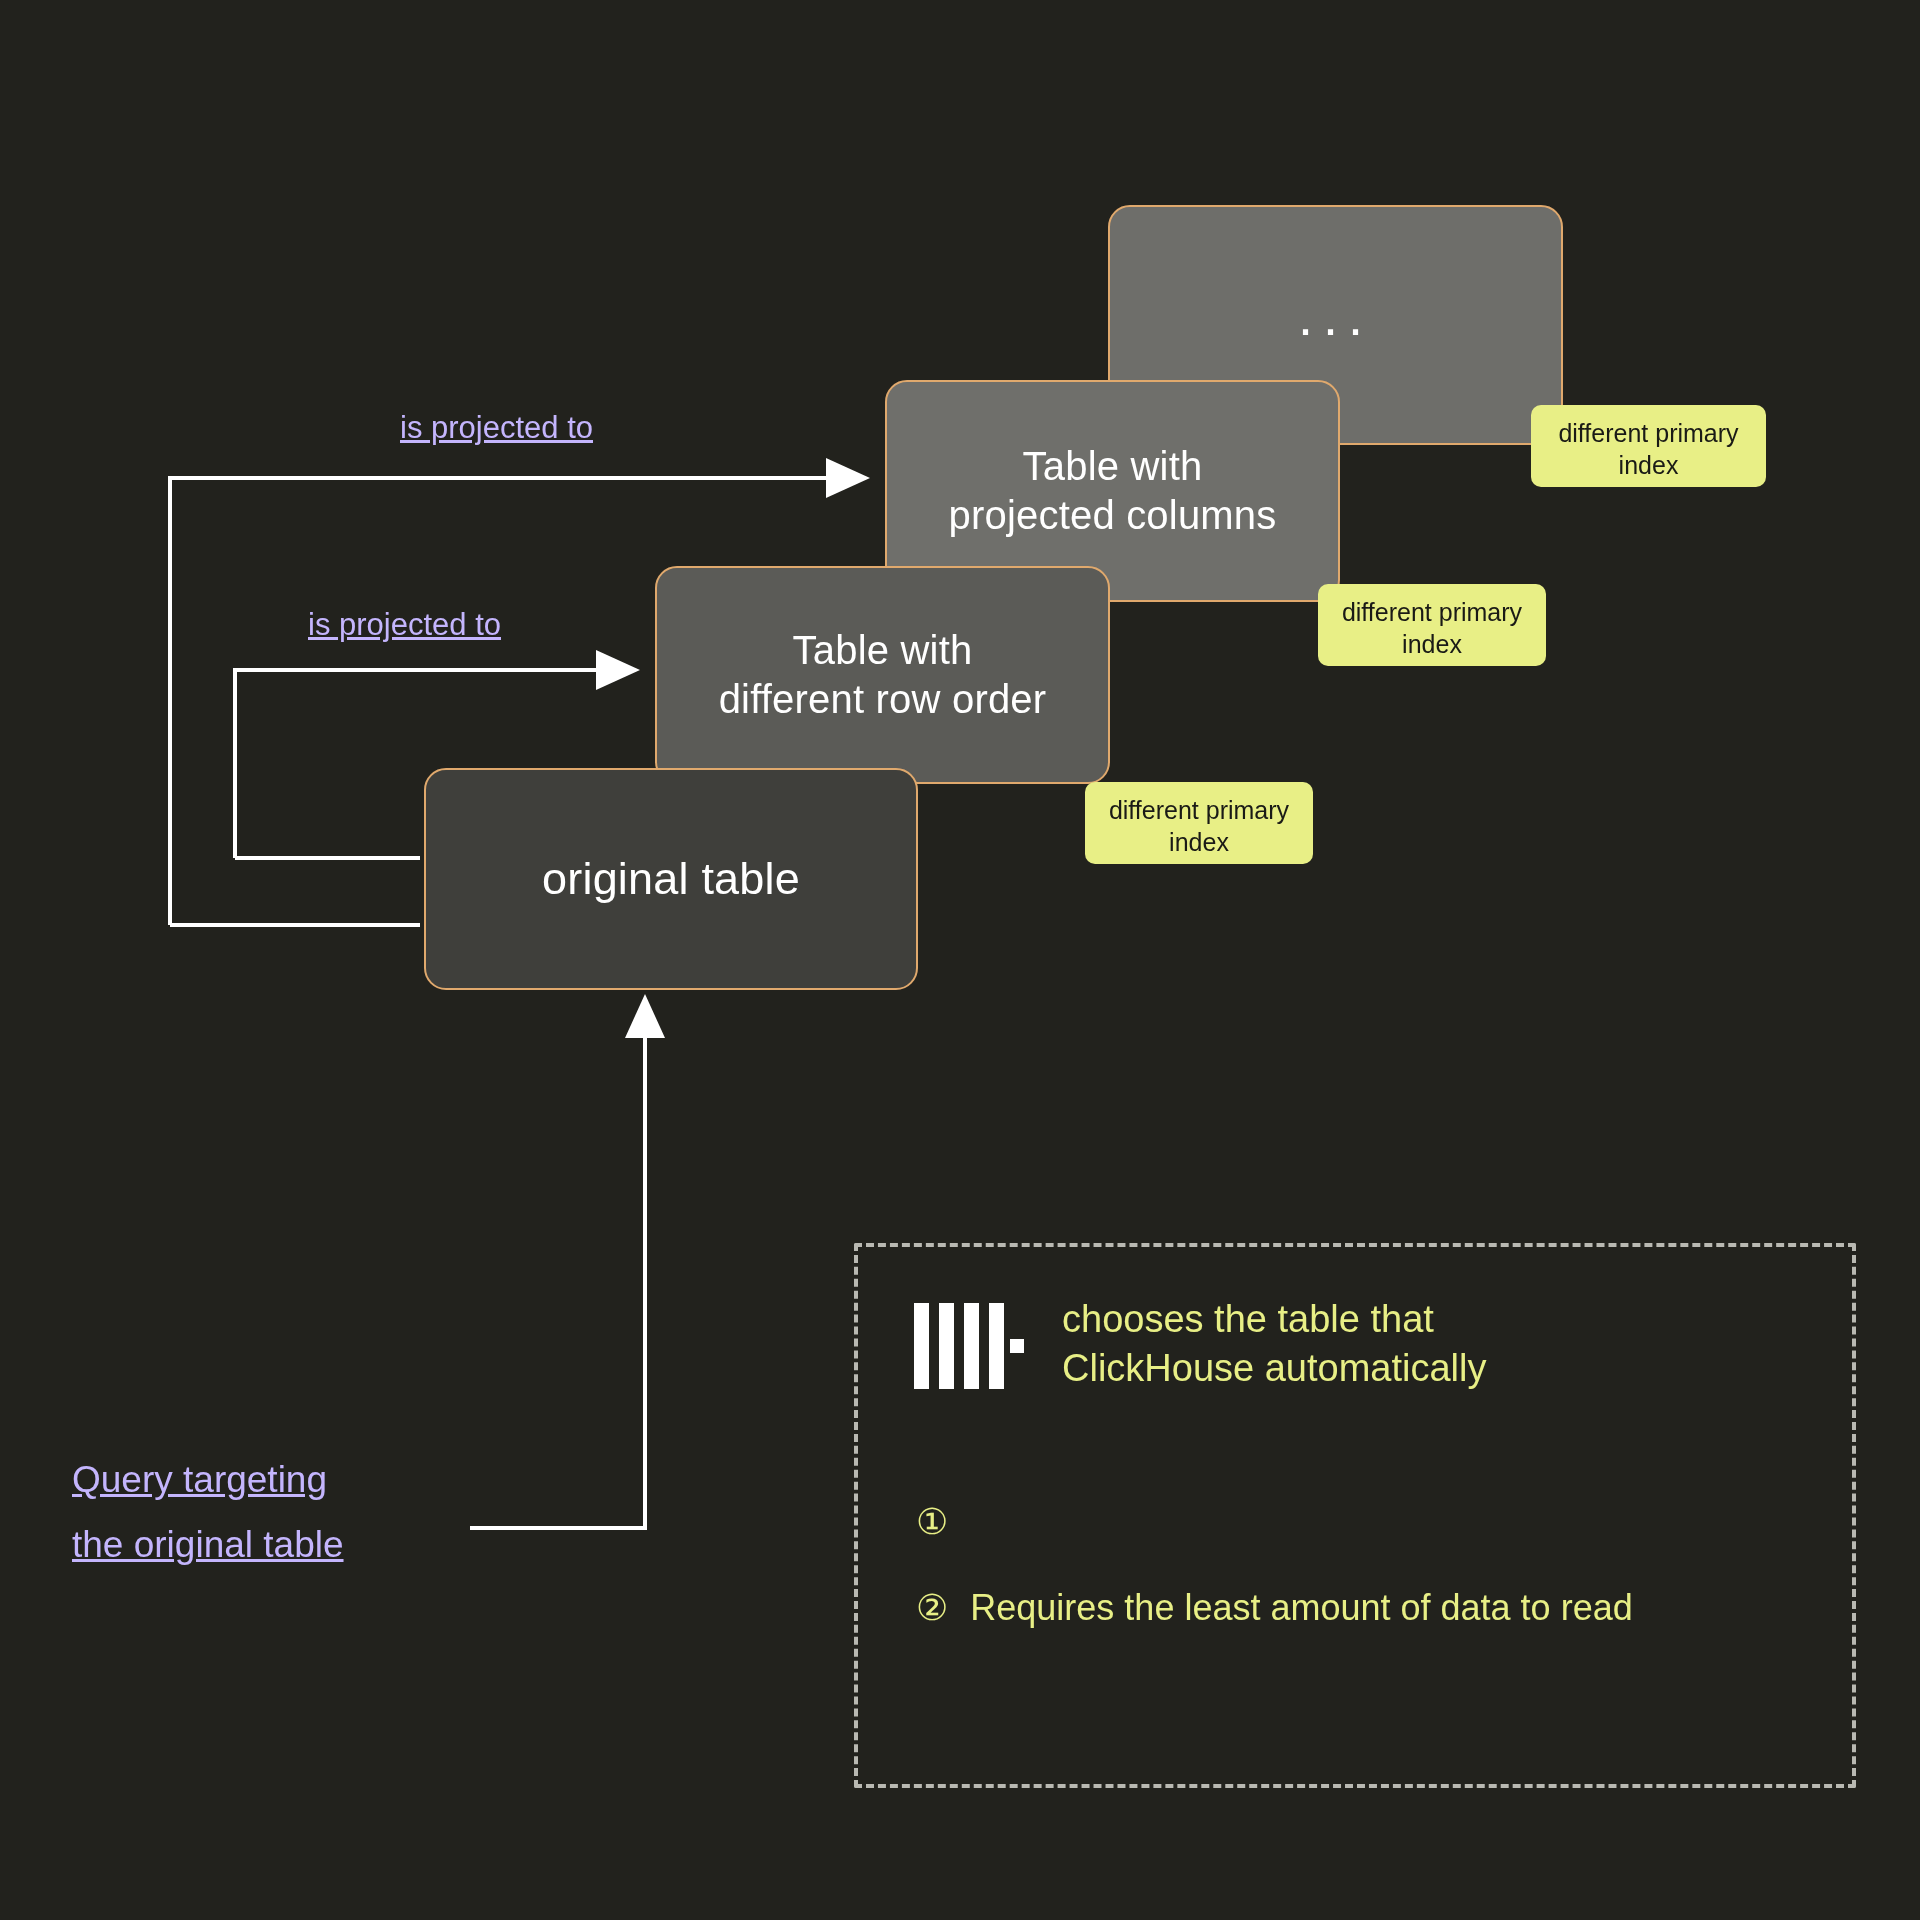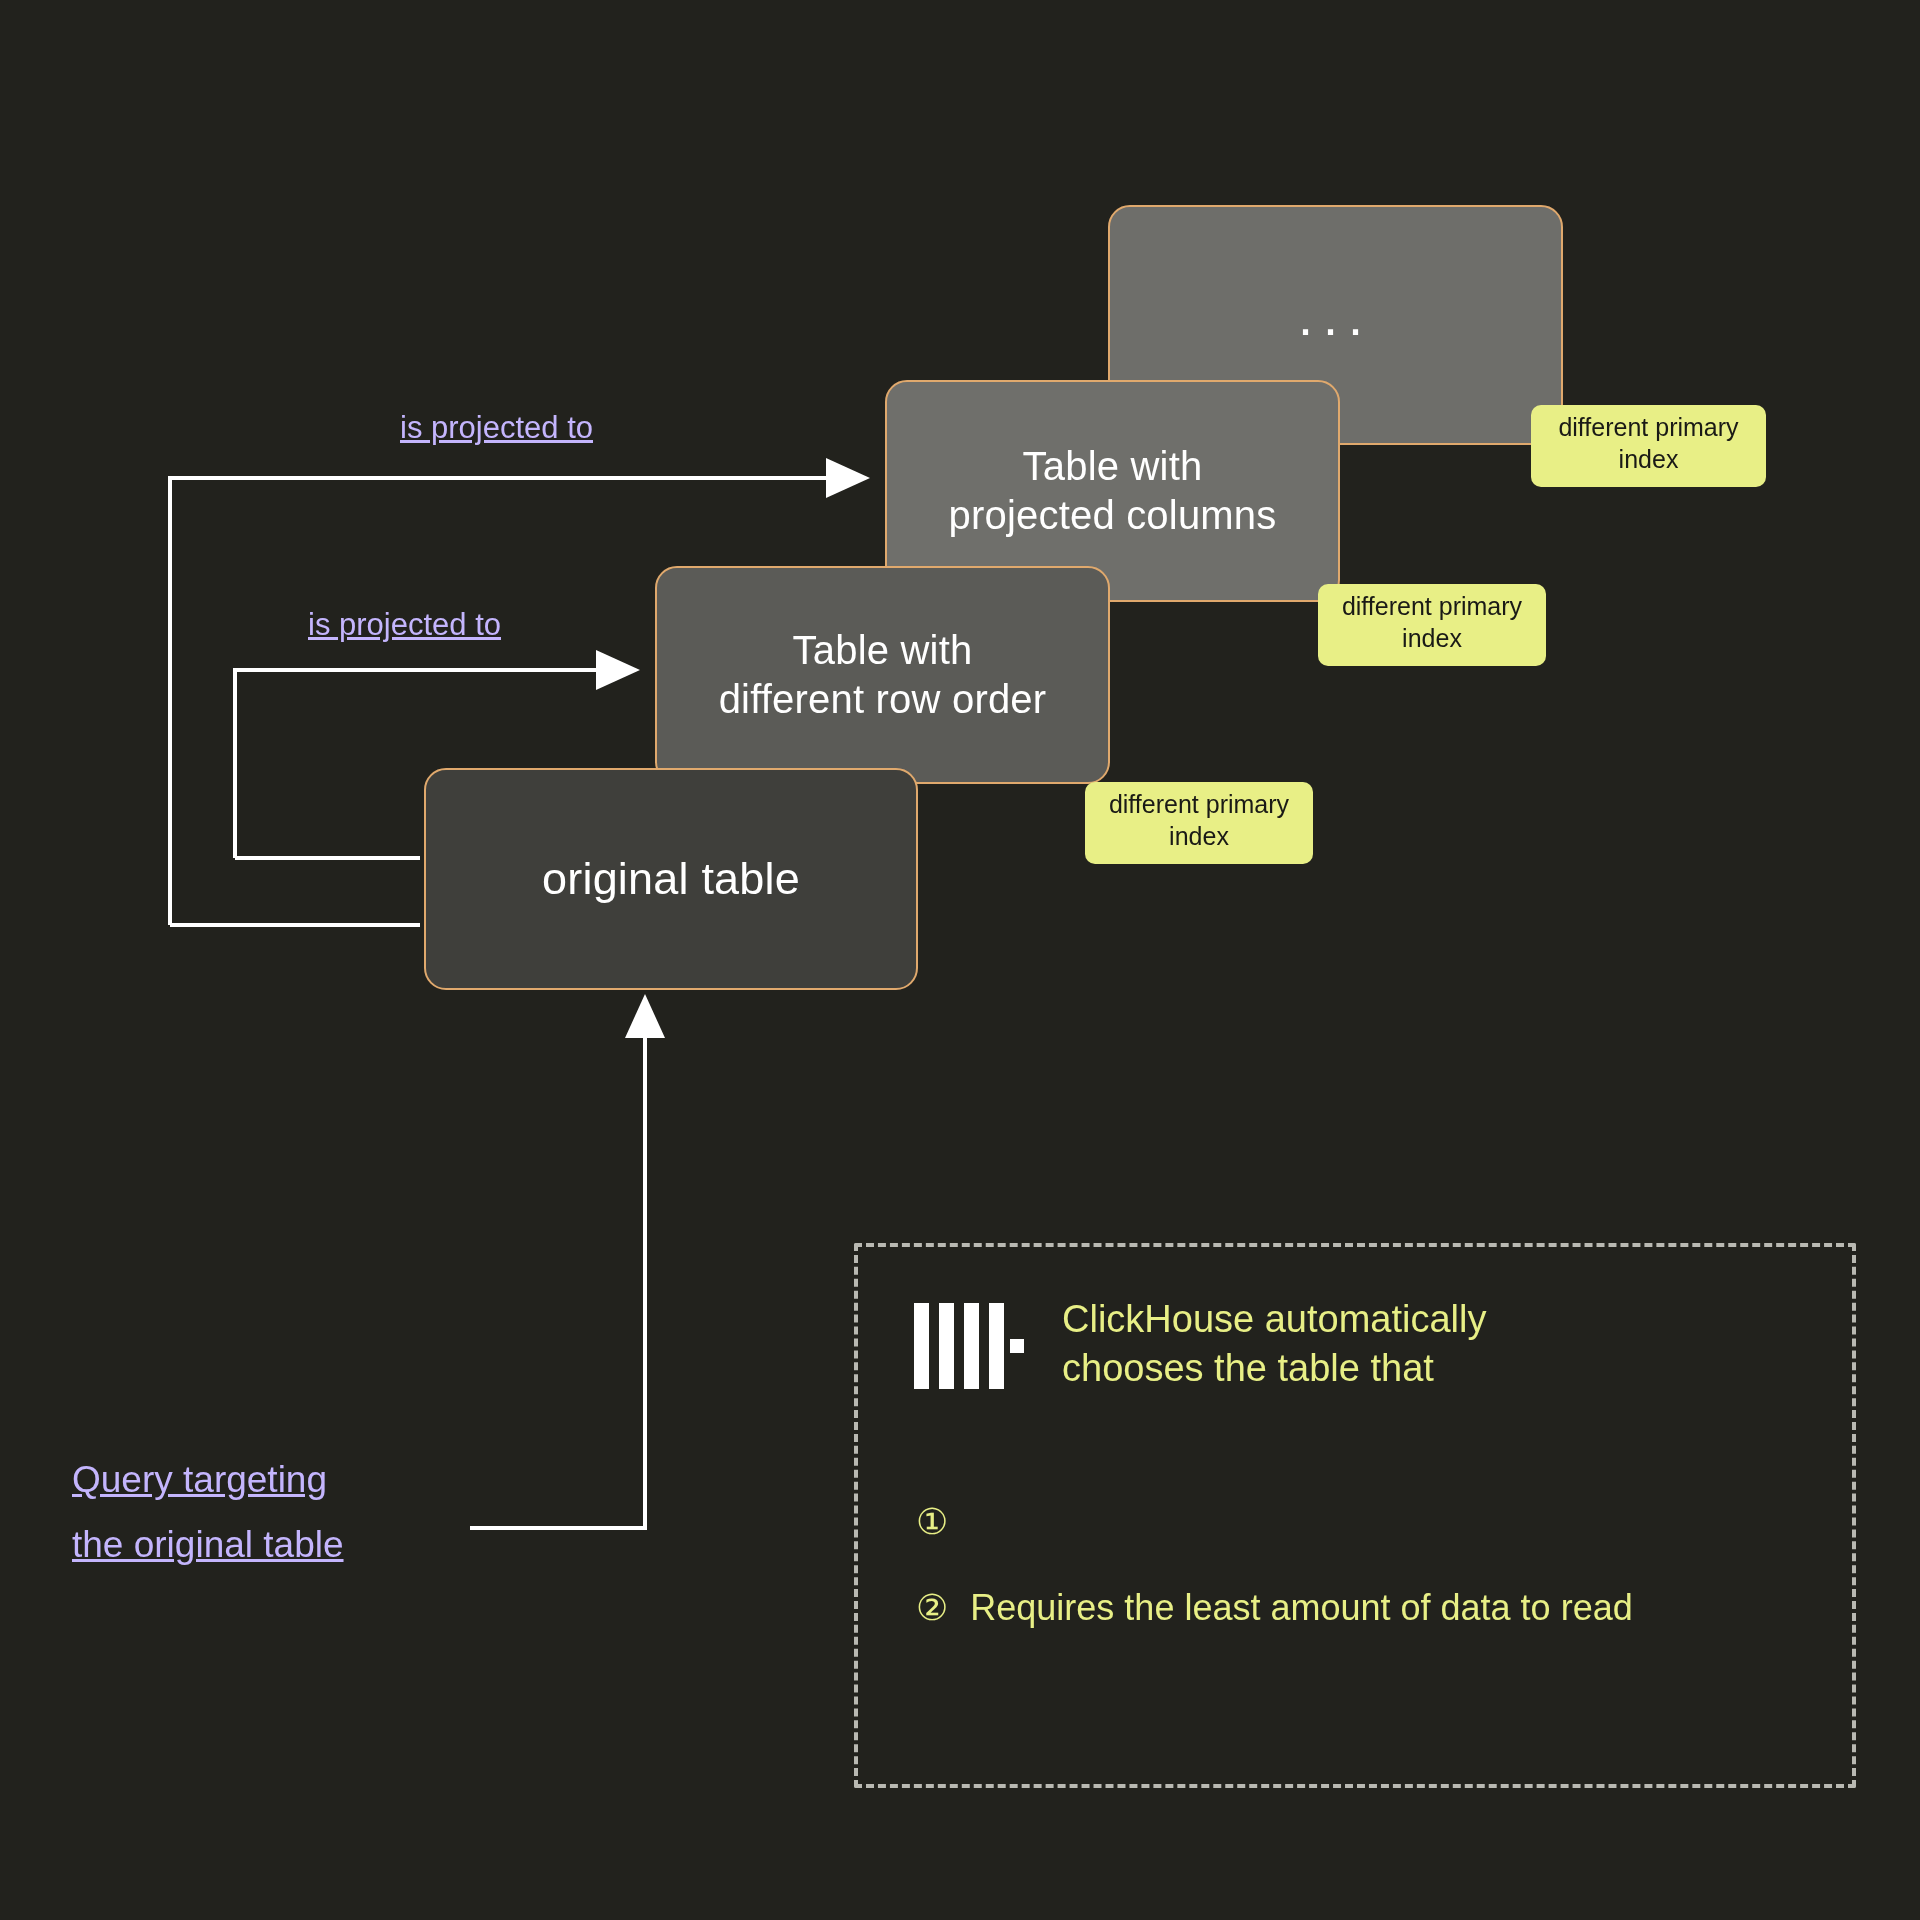--- a/index.html
+++ b/index.html
@@ -77,21 +77,21 @@
   
   .note {
     position: absolute;
     background: #e8ef86;
     color: #1a1a16;
     border-radius: 10px;
     font-size: 25px;
     line-height: 1.28;
     text-align: center;
     display: flex;
-    align-items: flex-start;
+    align-items: flex-end;
     justify-content: center;
     box-sizing: border-box;
     padding: 6px 14px;
   }
   .note-4 { left: 1531px; top: 405px;  width: 235px; height: 82px; }
   .note-3 { left: 1318px; top: 584px;  width: 228px; height: 82px; }
   .note-2 { left: 1085px; top: 782px;  width: 228px; height: 82px; }
   .note-1 { left: 858px;  top: 979px;  width: 223px; height: 76px; font-size: 26px; }
 
   
@@ -230,22 +230,22 @@
         <svg width="110" height="86" viewBox="0 0 110 86">
           <rect x="0" y="0" width="15" height="86" fill="#ffffff"></rect>
           <rect x="25" y="0" width="15" height="86" fill="#ffffff"></rect>
           <rect x="50" y="0" width="15" height="86" fill="#ffffff"></rect>
           <rect x="75" y="0" width="15" height="86" fill="#ffffff"></rect>
           <rect x="96" y="36" width="14" height="14" fill="#ffffff"></rect>
         </svg>
       </span>
       <span class="ch-head-text">
           <div></div>
+          <div>        chooses the table that</div>
           <div>        ClickHouse automatically</div>
-          <div>        chooses the table that</div>
           <div>      </div>
         </span>
     </div>
 
     <div class="bullet bullet-1">
       <span class="num">①</span>
     </div>
     <div class="bullet bullet-2">
       <span class="num">②</span>
       <span>Requires the least amount of data to read</span>

